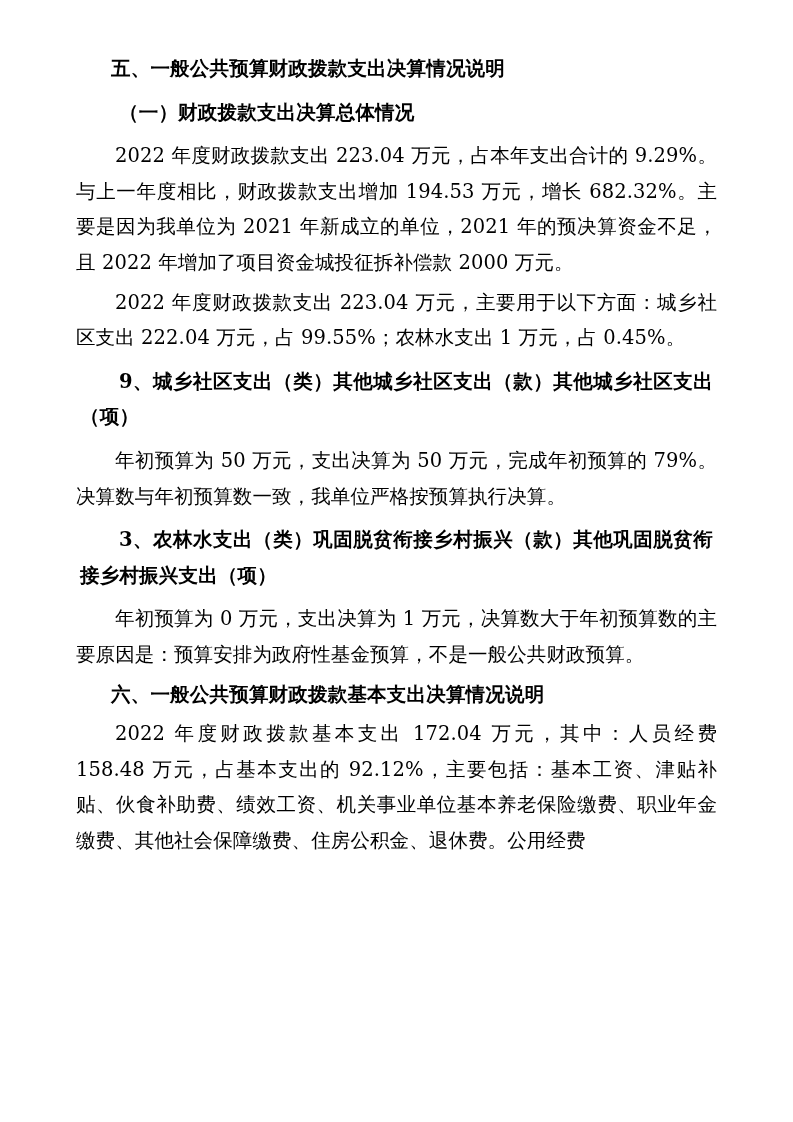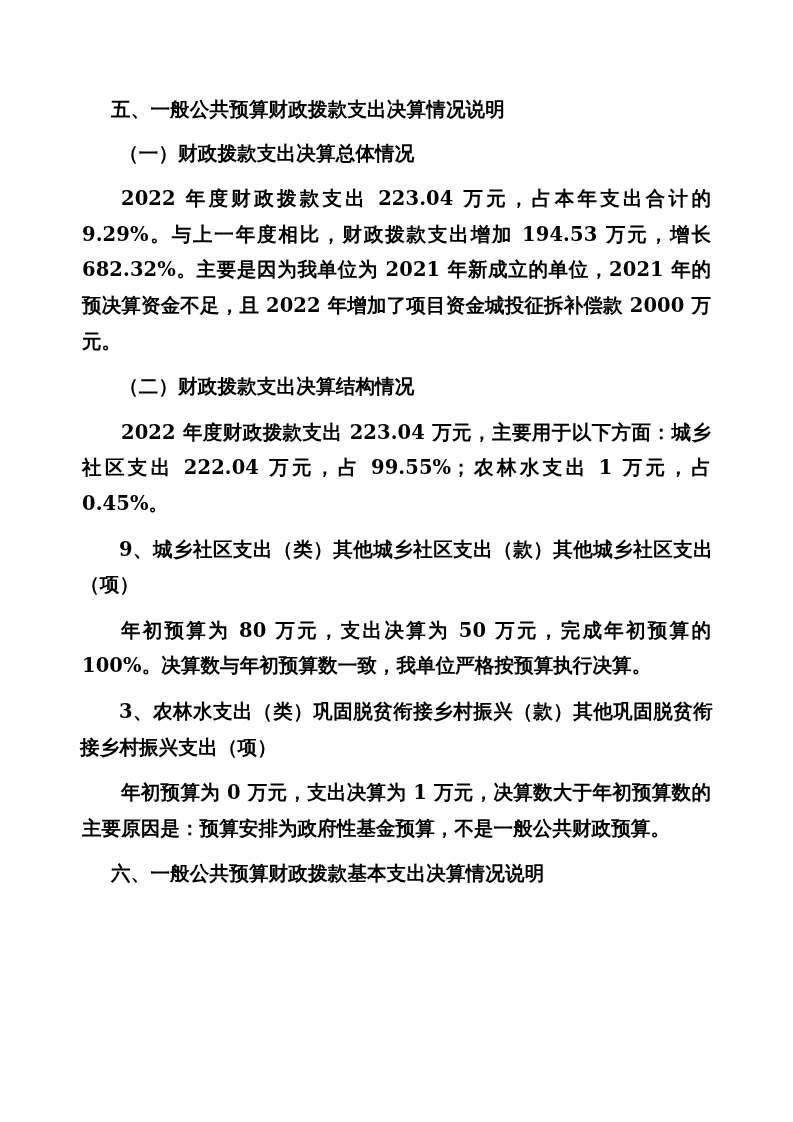--- a/index.html
+++ b/index.html
@@ -12,21 +12,21 @@
     height: 1122px;
     font-family: "DejaVu Serif", "Liberation Serif", serif;
     color: #000000;
     overflow: hidden;
   }
   .page {
     position: relative;
     width: 793px;
     height: 1122px;
     box-sizing: border-box;
-    padding: 92px 72px 40px 72px;
+    padding: 51px 72px 40px 72px;
   }
   .doc-body {
     font-size: 19.5px;
     line-height: 35.6px;
     text-align: justify;
     text-justify: inter-ideograph;
   }
   .heading {
     font-weight: bold;
     text-indent: 2em;
@@ -34,50 +34,49 @@
     letter-spacing: 0.2px;
   }
   .subheading {
     font-weight: bold;
     text-indent: 2em;
     margin: 8px;
     letter-spacing: 0.2px;
   }
   .para {
     text-indent: 2em;
-    margin: 10px;
+    margin: 4px;
     letter-spacing: 0.1px;
-    font-weight: bold;
   }
 </style>
 </head>
 <body>
 
 <div class="page">
   <div class="doc-body">
 
     <p class="heading">五、一般公共预算财政拨款支出决算情况说明</p>
 
     <p class="subheading">（一）财政拨款支出决算总体情况</p>
 
     <p class="para"> 2022 年度财政拨款支出 223.04 万元，占本年支出合计的 9.29%。与上一年度相比，财政拨款支出增加 194.53 万元，增长 682.32%。主要是因为我单位为 2021 年新成立的单位，2021 年的预决算资金不足，且 2022 年增加了项目资金城投征拆补偿款 2000 万元。</p>
 
-    <p class="subheading">（二）财政拨款支出决算结构情况</p>
 
     <p class="para">2022 年度财政拨款支出 223.04 万元，主要用于以下方面：城乡社区支出 222.04 万元，占 99.55%；农林水支出 1 万元，占 0.45%。</p>
 
 
 
 
 
     <p class="subheading">9、城乡社区支出（类）其他城乡社区支出（款）其他城乡社区支出（项）</p>
 
-    <p class="para">年初预算为 80 万元，支出决算为 50 万元，完成年初预算的 100%。决算数与年初预算数一致，我单位严格按预算执行决算。</p>
+    <p class="para">年初预算为 50 万元，支出决算为 50 万元，完成年初预算的 79%。决算数与年初预算数一致，我单位严格按预算执行决算。</p>
 
     <p class="subheading">3、农林水支出（类）巩固脱贫衔接乡村振兴（款）其他巩固脱贫衔接乡村振兴支出（项）</p>
 
     <p class="para">年初预算为 0 万元，支出决算为 1 万元，决算数大于年初预算数的主要原因是：预算安排为政府性基金预算，不是一般公共财政预算。</p>
 
     <p class="heading">六、一般公共预算财政拨款基本支出决算情况说明</p>
 
+    <p class="para">2022 年度财政拨款基本支出 172.04 万元，其中：人员经费 158.48 万元，占基本支出的 92.12%，主要包括：基本工资、津贴补贴、伙食补助费、绩效工资、机关事业单位基本养老保险缴费、职业年金缴费、其他社会保障缴费、住房公积金、退休费。公用经费</p>
 
   </div>
 </div>
 
 </body></html>

